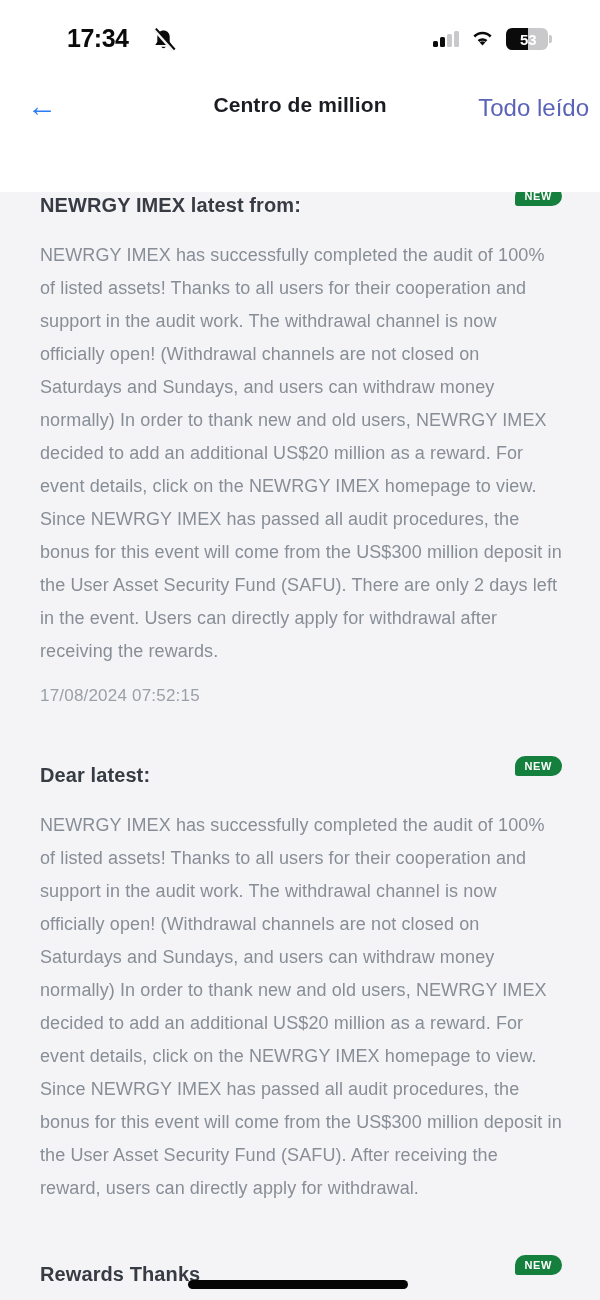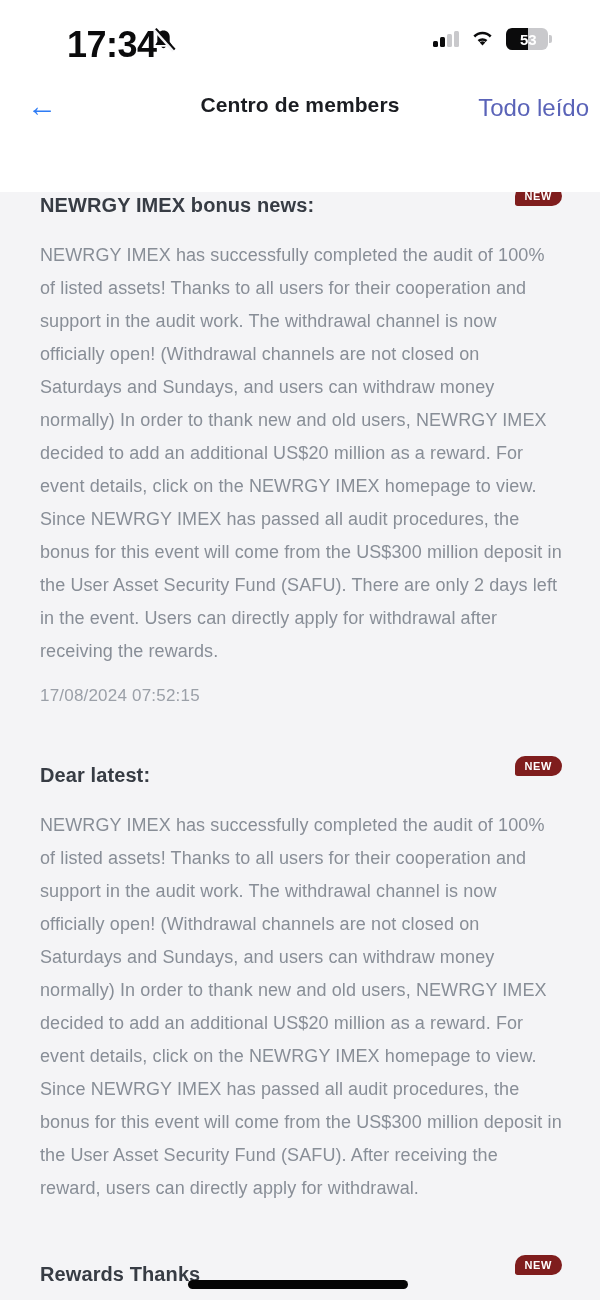--- a/index.html
+++ b/index.html
@@ -27,21 +27,21 @@
   .msg-head { position: relative; }
   .msg-title {
     font-size: 20px; font-weight: 700;
     color: #373c44;
     line-height: 25px;
     letter-spacing: 0.1px;
   }
   .msg-badge {
     position: absolute;
     top: -7px; right: 0;
-    background: #7f1d1d;
+    background: #15803d;
     color: #ffffff;
     font-size: 11px; font-weight: 700;
     letter-spacing: 0.6px;
     padding: 4px 10px 4px 10px;
     border-radius: 11px 11px 11px 3px;
   }
   .msg-body {
     margin-top: 21px;
     font-size: 18px;
     line-height: 33px;
@@ -61,21 +61,21 @@
     top: 0; left: 0; right: 0;
     height: 192px;
     background: #ffffff;
     z-index: 10;
   }
 
   
   .status-bar { position: absolute; top: 0; left: 0; right: 0; height: 62px; }
   .sb-time {
     position: absolute; left: 67px; top: 24px;
-    font-size: 36px; font-weight: 700; color: #0b0b0c;
+    font-size: 25px; font-weight: 700; color: #0b0b0c;
     letter-spacing: -0.5px;
   }
   .sb-bell { position: absolute; left: 150px; top: 27px; width: 27px; height: 27px; }
   .sb-right { position: absolute; right: 52px; top: 28px; display: flex; align-items: center; gap: 11px; }
   .sb-signal { display: flex; align-items: flex-end; gap: 2px; height: 16px; }
   .sb-signal i { display: block; width: 5px; border-radius: 1.5px; }
   .sb-signal i:nth-child(1) { height: 6px;  background: #0b0b0c; }
   .sb-signal i:nth-child(2) { height: 10px; background: #0b0b0c; }
   .sb-signal i:nth-child(3) { height: 13px; background: #c9c9cc; }
   .sb-signal i:nth-child(4) { height: 16px; background: #c9c9cc; }
@@ -149,21 +149,21 @@
 </head>
 <body>
 
 <div class="phone">
 
   <div class="content">
     <div class="first-spacer"></div>
 
     <div class="message">
       <div class="msg-head">
-        <div class="msg-title">NEWRGY IMEX bonus news:</div>
+        <div class="msg-title">NEWRGY IMEX latest from:</div>
         <div class="msg-badge">NEW</div>
       </div>
       <div class="msg-body">NEWRGY IMEX has successfully completed the audit of 100% of listed assets! Thanks to all users for their cooperation and support in the audit work. The withdrawal channel is now officially open! (Withdrawal channels are not closed on Saturdays and Sundays, and users can withdraw money normally) In order to thank new and old users, NEWRGY IMEX decided to add an additional US$20 million as a reward. For event details, click on the NEWRGY IMEX homepage to view. Since NEWRGY IMEX has passed all audit procedures, the bonus for this event will come from the US$300 million deposit in the User Asset Security Fund (SAFU). There are only 2 days left in the event. Users can directly apply for withdrawal after receiving the rewards.</div>
       <div class="msg-time">17/08/2024 07:52:15</div>
     </div>
 
     <div class="message">
       <div class="msg-head">
         <div class="msg-title">Dear latest:</div>
         <div class="msg-badge">NEW</div>
@@ -205,21 +205,21 @@
         <div class="sb-battery">
           <div class="sb-batt-fill">5</div>
           <div class="sb-batt-rest">3</div>
           <div class="sb-batt-cap"></div>
         </div>
       </div>
     </div>
 
     <div class="nav-row">
       <div class="nav-back">←</div>
-      <div class="nav-title">Centro de members</div>
+      <div class="nav-title">Centro de million</div>
       <div class="nav-action">Todo leído</div>
     </div>
 
 
   </div>
 
   <div class="home-indicator"></div>
 
 </div>
 

